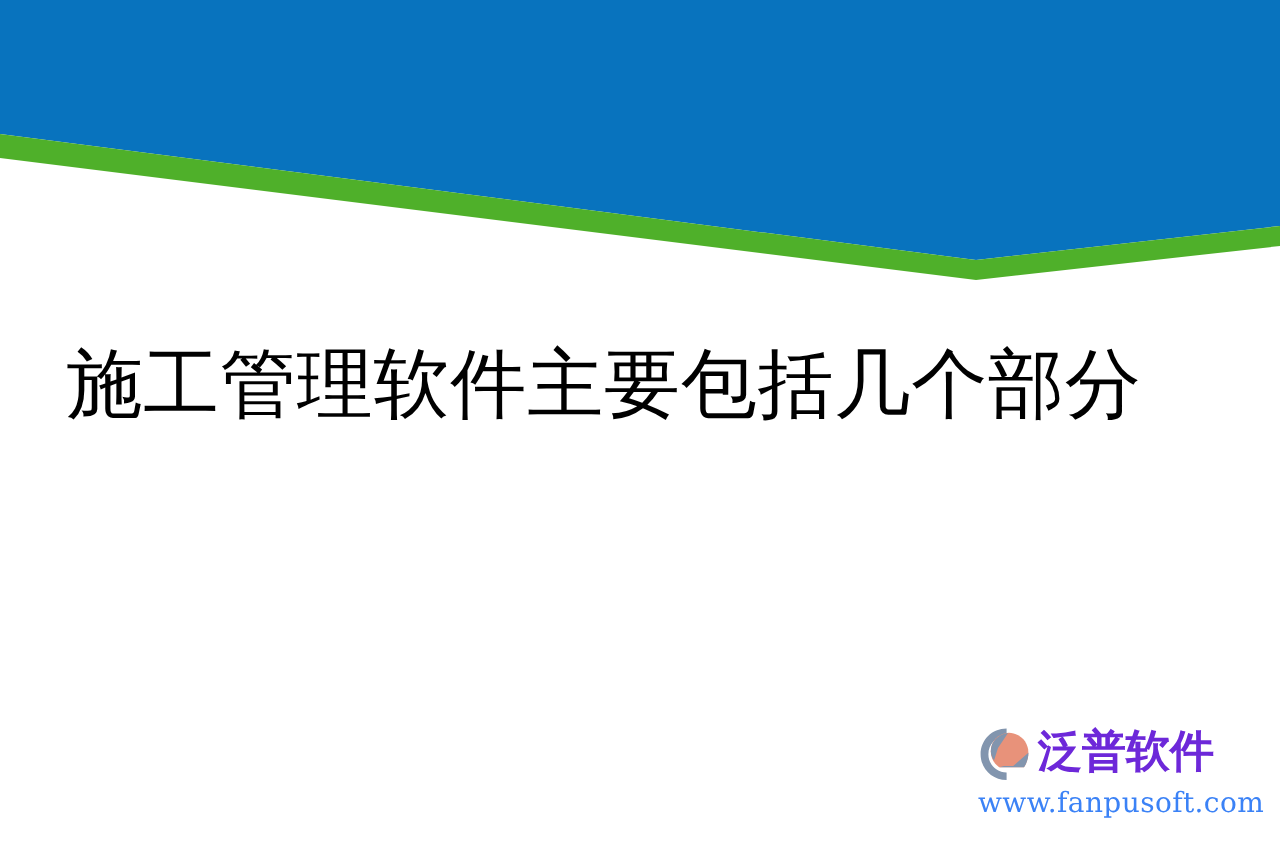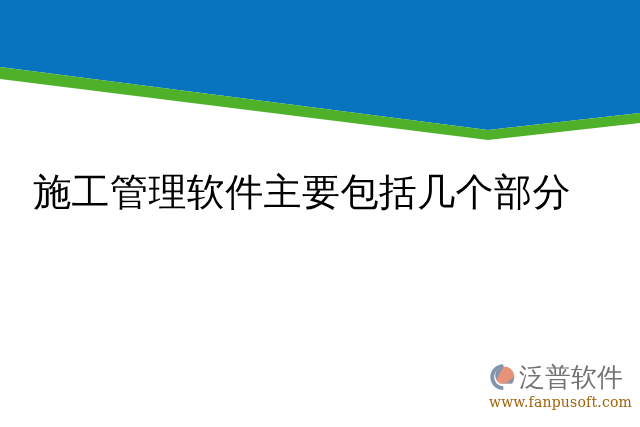--- a/index.html
+++ b/index.html
@@ -77,35 +77,35 @@
     flex: 0 0 30px;
     display: block;
   }
   #logo-mark svg {
     display: block;
     width: 30px;
     height: 30px;
   }
   #logo-wordmark {
     font-family: "DejaVu Sans", "Liberation Sans", sans-serif;
-    font-size: 26px;
+    font-size: 22px;
     line-height: 28px;
-    font-weight: 400;
-    color: #737373;
+    font-weight: 700;
+    color: #6d28d9;
     margin-left: 1px;
     white-space: nowrap;
   }
   #logo-url {
     position: absolute;
     left: 1px;
     top: 33px;
     font-family: "DejaVu Serif", "Liberation Serif", serif;
     font-size: 14px;
     line-height: 18px;
-    color: #a16207;
+    color: #3b82f6;
     letter-spacing: 0.2px;
     white-space: nowrap;
   }
 </style>
 </head>
 <body>
 
 <div id="slide">
 
   <div id="banner">

